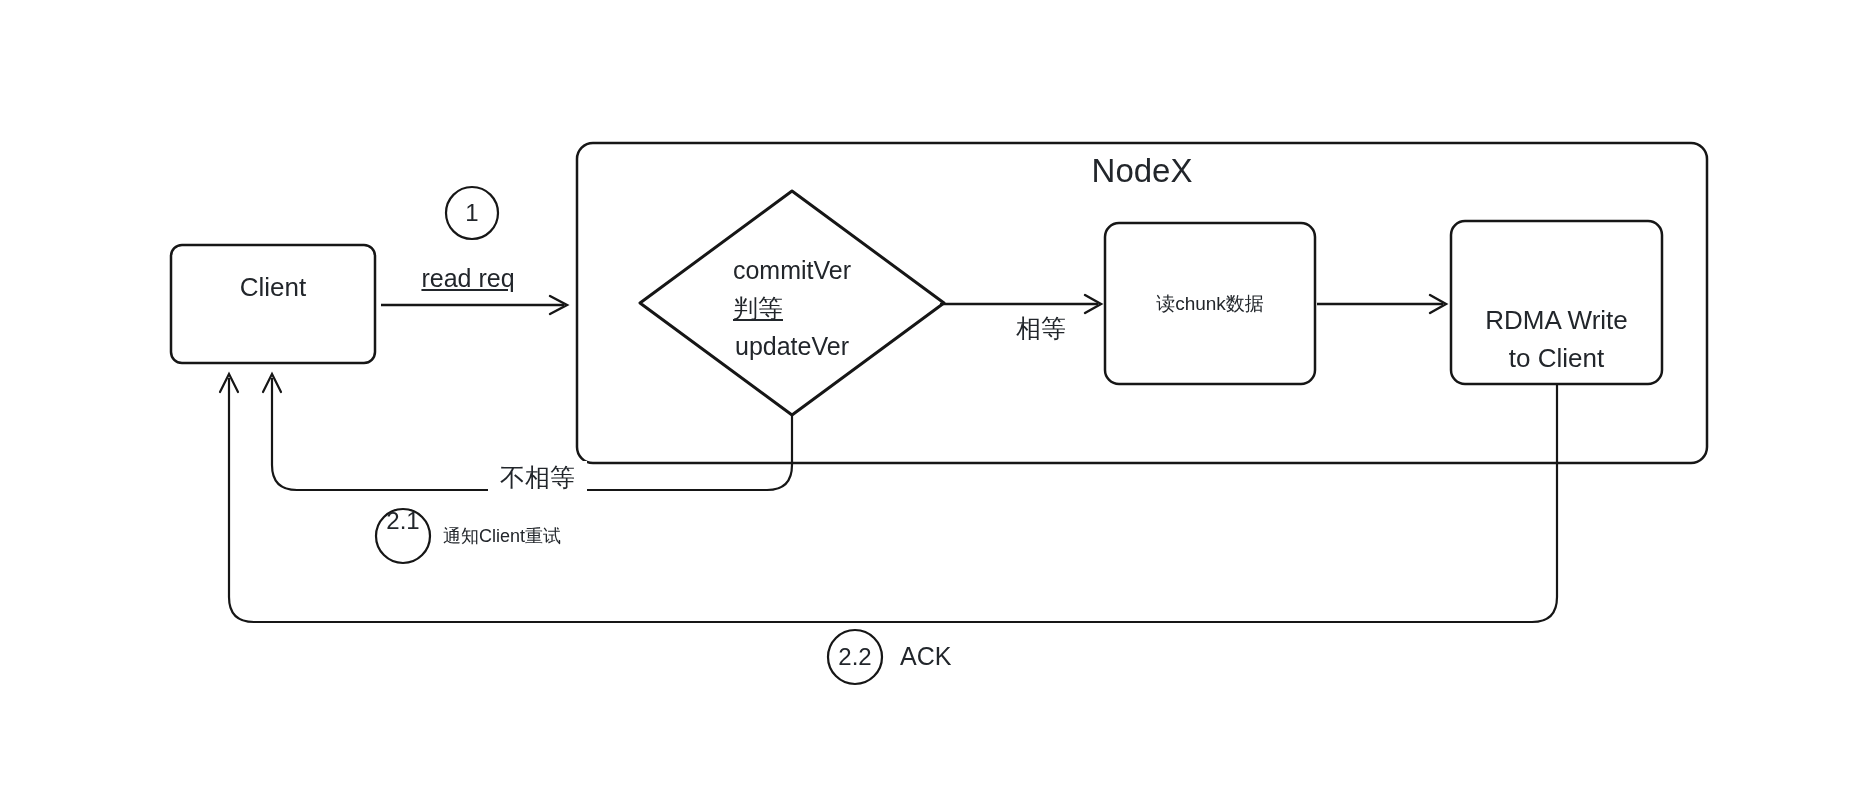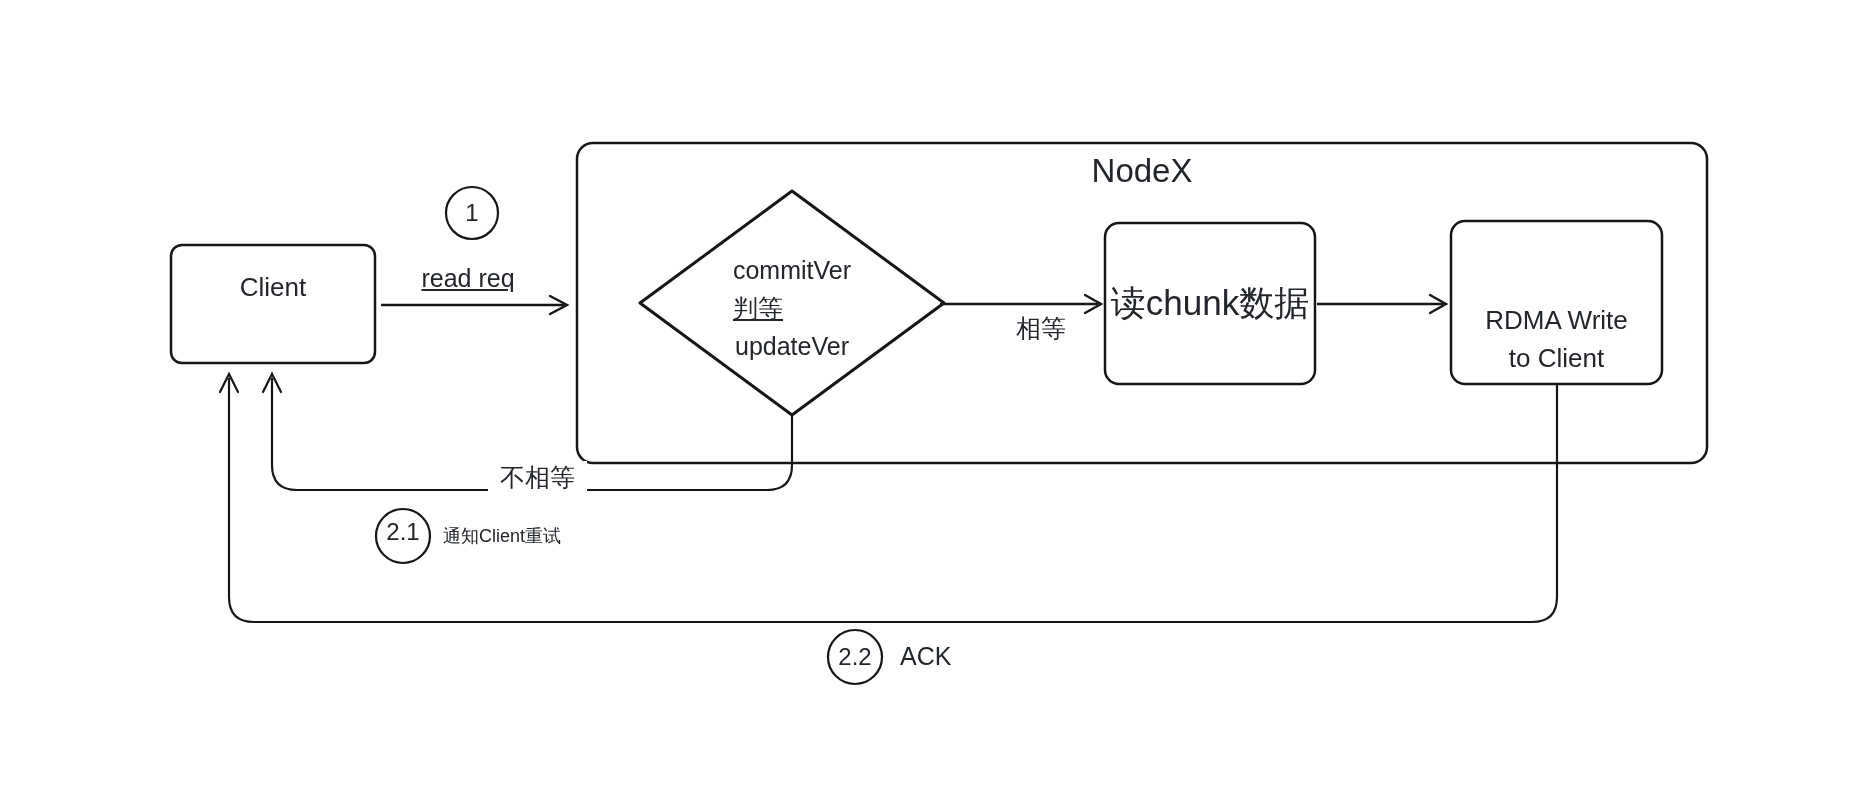--- a/index.html
+++ b/index.html
@@ -78,28 +78,28 @@
 
   <div class="lbl circ-num" style="left:446px; top:187px; width:52px; height:52px;">1</div>
   <div class="lbl edge-label" style="left:372px; top:262px; width:192px; height:32px;text-decoration:underline;">read req</div>
 
   <div class="lbl diamond-line" style="left:642px; top:255px; width:300px; height:30px;">commitVer</div>
   <div class="lbl diamond-line" style="left:608px; top:293px; width:300px; height:30px;text-decoration:underline;">判等</div>
   <div class="lbl diamond-line" style="left:642px; top:331px; width:300px; height:30px;">updateVer</div>
 
   <div class="lbl edge-label bg" style="left:1004px; top:288px; height:32px;margin-top:24px;">相等</div>
 
-  <div class="lbl node-label" style="left:1105px; top:223px; width:210px; height:161px; font-size:35px;">读chunk数据</div>
+  <div class="lbl node-label" style="left:1105px; top:223px; width:210px; height:161px; font-size:19px;">读chunk数据</div>
 
   <div class="lbl two-line" style="left:1451px; top:221px; width:211px; height:163px;">
     <span>RDMA Write</span>
     <span>to Client</span>
   </div>
 
   <div class="lbl edge-label bg" style="left:488px; top:461px; height:32px;">不相等</div>
 
-  <div class="lbl circ-num" style="left:377px; top:510px; width:52px; height:44px;">2.1</div>
+  <div class="lbl circ-num" style="left:377px; top:499px; width:52px; height:44px;">2.1</div>
   <div class="lbl left node-label" style="left:443px; top:520px; width:260px; height:32px; font-size:18px;">通知Client重试</div>
 
   <div class="lbl circ-num" style="left:829px; top:631px; width:52px; height:52px;border-radius:9px;">2.2</div>
   <div class="lbl left edge-label" style="left:900px; top:640px; width:120px; height:32px;">ACK</div>
 
 </div>
 
 </body></html>

